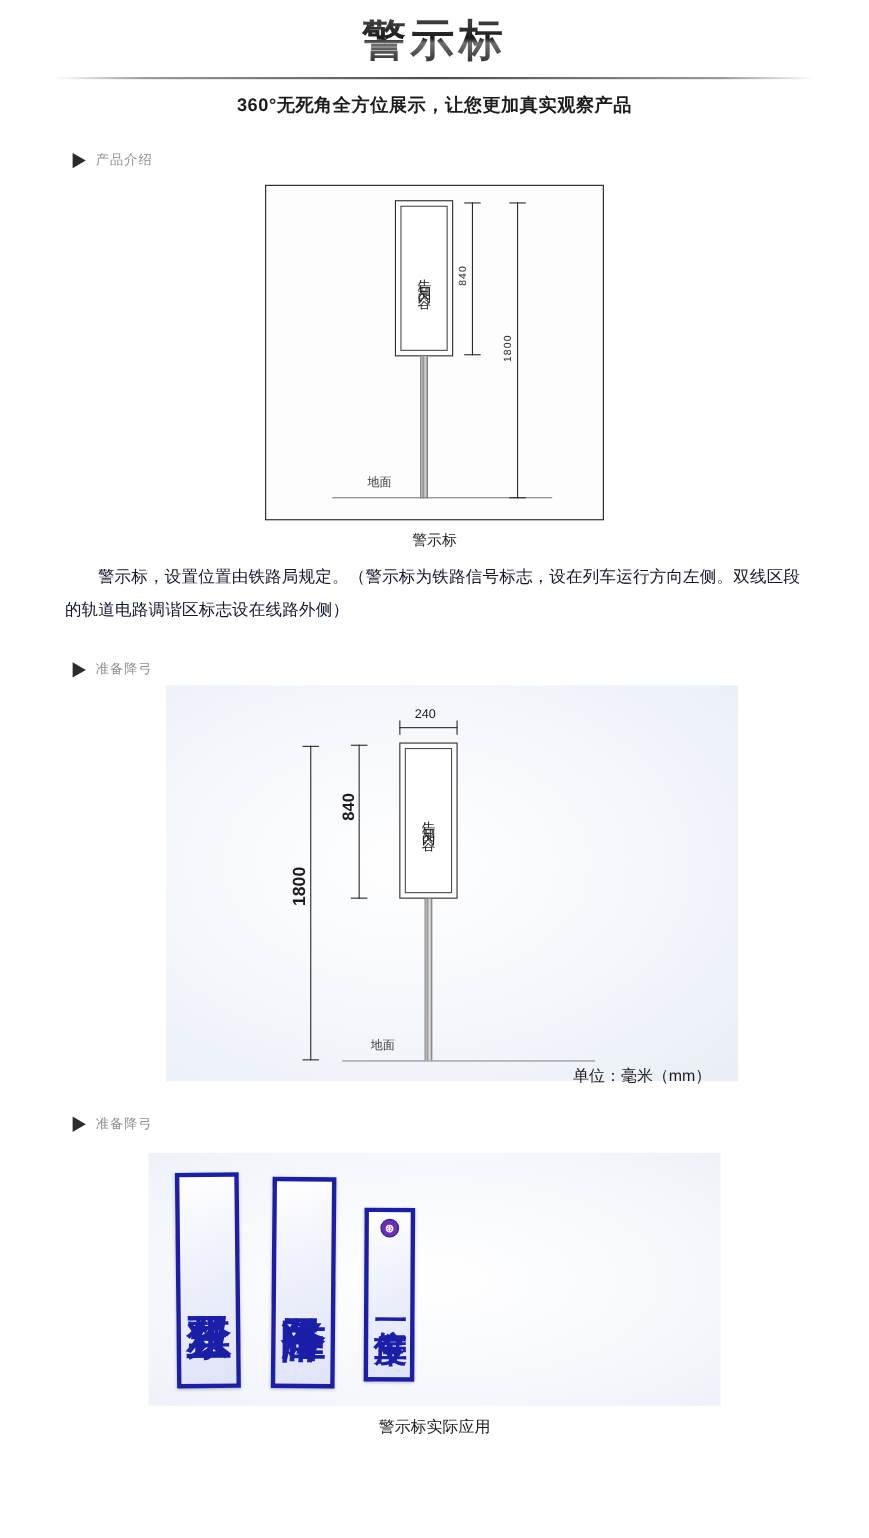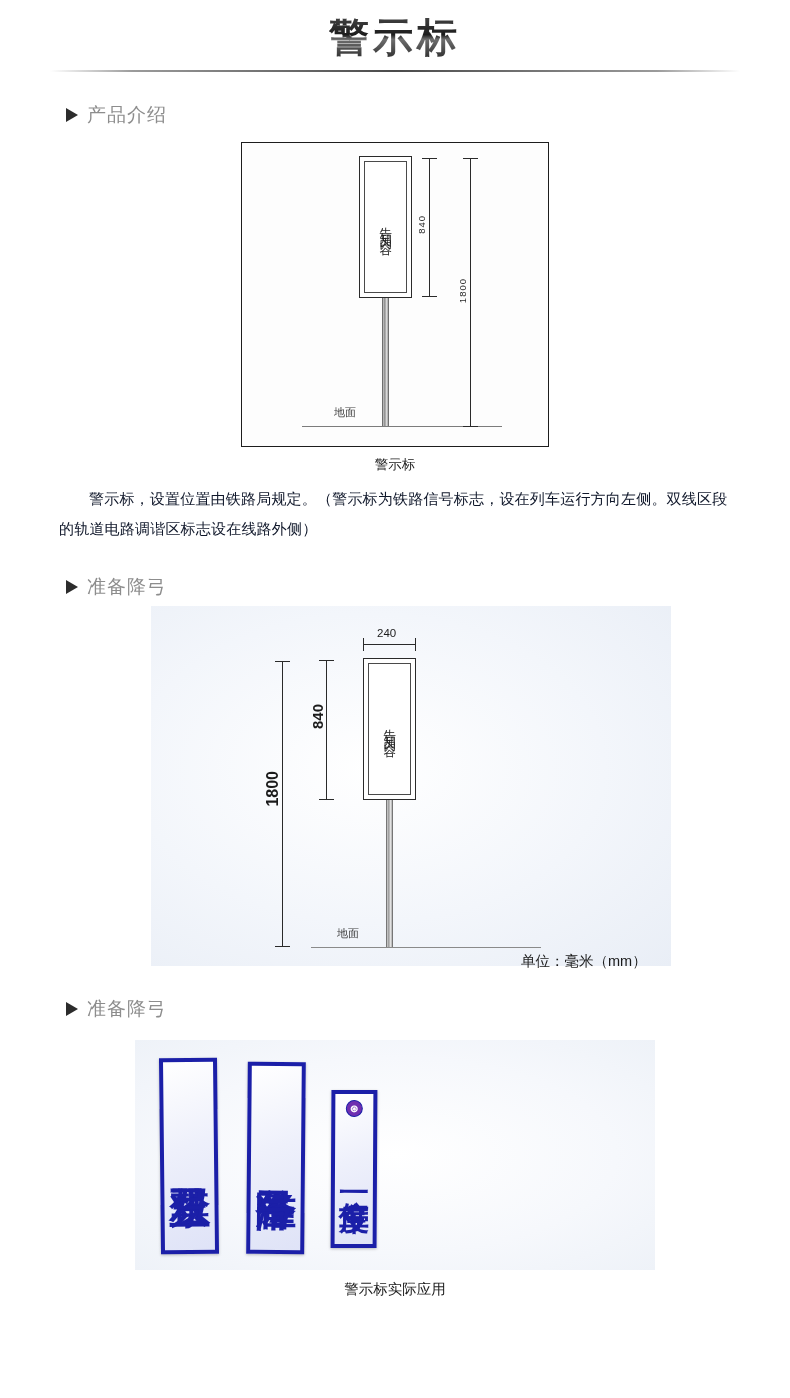--- a/index.html
+++ b/index.html
@@ -53,21 +53,21 @@
     padding-left: 66px;
     margin-top: 30px;
   }
   .tri {
     width: 0; height: 0;
     border-left: 12px solid #2c2c2c;
     border-top: 7.5px solid transparent;
     border-bottom: 7.5px solid transparent;
   }
   .section-title {
-    font-size: 19px;
+    font-size: 12px;
     color: #8d8d8d;
     letter-spacing: 1px;
   }
 
   
   .fig1-wrap { margin-top: 14px; display: flex; justify-content: center; }
   .fig1 {
     position: relative;
     width: 308px;
     height: 305px;
@@ -307,20 +307,21 @@
     font-size: 14.5px;
     color: #1b1b1b;
   }
 </style>
 </head>
 <body>
 
 <div class="header">
   <div class="header-title">警示标</div>
   <div class="header-rule"></div>
+  <div class="header-sub">360°无死角全方位展示，让您更加真实观察产品</div>
 </div>
 
 <div class="section-head">
   <span class="tri"></span>
   <span class="section-title">产品介绍</span>
 </div>
 
 <div class="fig1-wrap">
   <div class="fig1">
     <div class="sign-outer">

